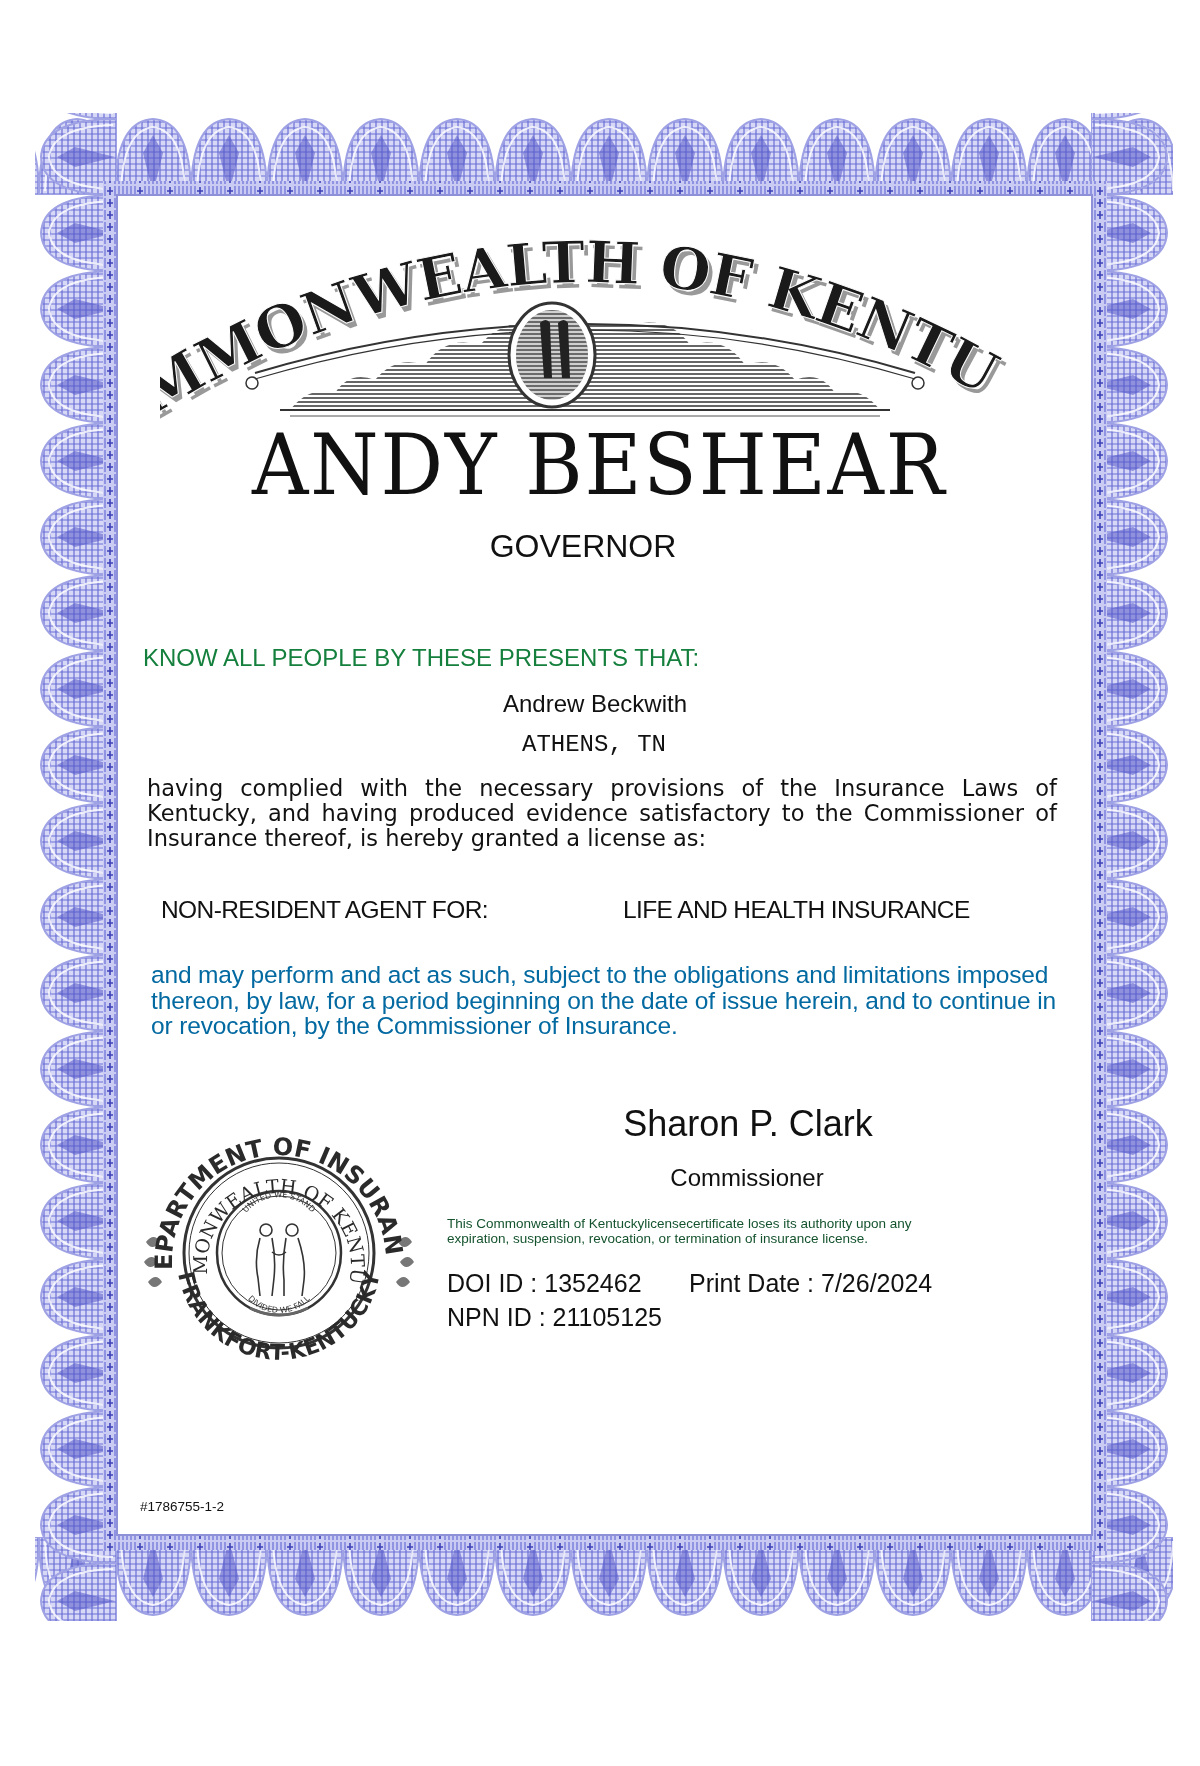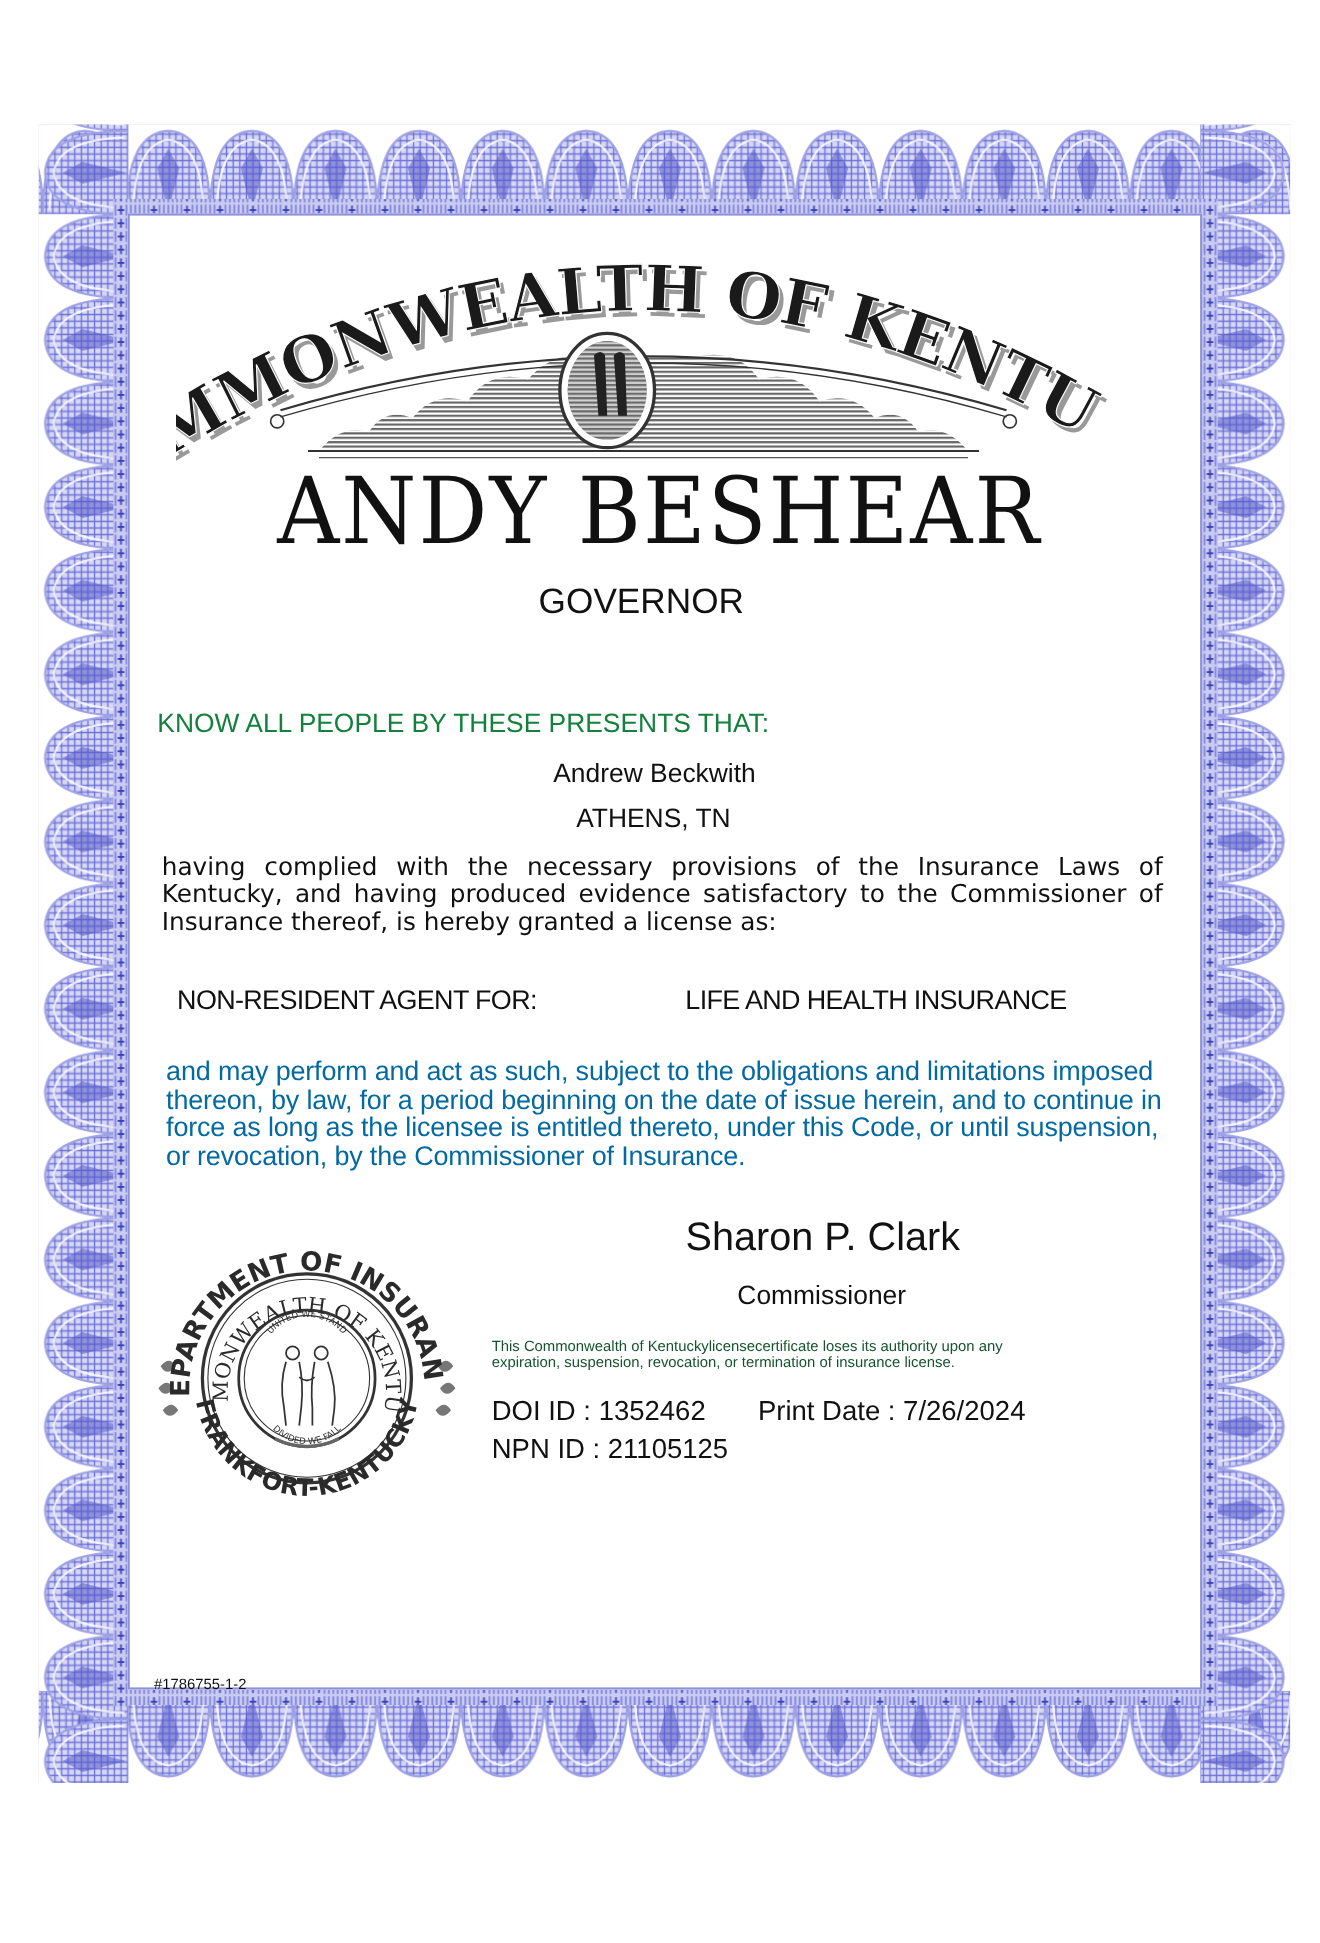--- a/index.html
+++ b/index.html
@@ -10,21 +10,21 @@
 
     .inner { position: absolute; left: 116px; top: 194px; width: 977px; height: 1342px; background: #ffffff; border: 2px solid #8e91d8; box-sizing: border-box; }
 
     .header-art { position: absolute; left: 160px; top: 205px; width: 850px; height: 225px; }
 
     .governor-name { position: absolute; left: 0; width: 1200px; top: 423px; text-align: center; font-family: "DejaVu Serif", serif; font-size: 84px; letter-spacing: 2px; color: #111; line-height: 1; transform: scaleX(0.93); transform-origin: 590px 0; }
     .governor-title { position: absolute; left: 0; width: 1166px; top: 530px; text-align: center; font-family: "Liberation Sans", sans-serif; font-size: 32px; color: #111; line-height: 1; }
 
     .know-all { position: absolute; left: 143px; top: 646px; font-family: "Liberation Sans", sans-serif; font-size: 24px; line-height: 1; color: #15803d; }
     .licensee-name { position: absolute; left: 0; width: 1190px; top: 692px; text-align: center; font-family: "Liberation Sans", sans-serif; font-size: 24px; line-height: 1; }
-    .licensee-city { position: absolute; left: 0; width: 1188px; top: 733px; text-align: center; font-family: Liberation Sans, sans-serif; font-size: 24px; line-height: 1; }
+    .licensee-city { position: absolute; left: 0; width: 1188px; top: 733px; text-align: center; font-family: Liberation Mono, monospace; font-size: 24px; line-height: 1; }
 
     .para1 { position: absolute; left: 147px; top: 776px; width: 910px; font-family: "DejaVu Sans", sans-serif; font-size: 22.5px; line-height: 25px; text-align: justify; text-align-last: left; color: #111; }
 
     .license-line { position: absolute; top: 898px; font-family: "Liberation Sans", sans-serif; font-size: 24.5px; line-height: 1; letter-spacing: -0.6px; color: #111; }
     .license-type { left: 161px; }
     .license-class { left: 623px; }
 
     .para2 { position: absolute; left: 151px; top: 962px; width: 975px; font-family: "Liberation Sans", sans-serif; font-size: 24.5px; line-height: 25.5px; color: #0369a1; white-space: nowrap; }
     .para2 div { letter-spacing: -0.15px; }
 
@@ -33,21 +33,21 @@
     .signer-name { position: absolute; left: 0; width: 1496px; top: 1106px; text-align: center; font-family: "Liberation Sans", sans-serif; font-size: 36px; line-height: 1; color: #111; }
     .signer-title { position: absolute; left: 0; width: 1494px; top: 1166px; text-align: center; font-family: "Liberation Sans", sans-serif; font-size: 24px; line-height: 1; color: #111; }
 
     .disclaimer { position: absolute; left: 447px; top: 1216px; width: 600px; font-family: "Liberation Sans", sans-serif; font-size: 13.5px; line-height: 15px; color: #14532d; }
 
     .ids { position: absolute; left: 447px; font-family: "Liberation Sans", sans-serif; font-size: 25px; line-height: 1; color: #111; }
     .ids-row1 { top: 1271px; }
     .ids-row2 { top: 1305px; }
     .print-date { position: absolute; left: 689px; top: 1271px; font-family: "Liberation Sans", sans-serif; font-size: 25px; line-height: 1; color: #111; }
 
-    .cert-number { position: absolute; left: 140px; top: 1500px; font-family: "Liberation Sans", sans-serif; font-size: 13.5px; line-height: 1; color: #111; margin-top: 24px; }
+    .cert-number { position: absolute; left: 140px; top: 1500px; font-family: "Liberation Sans", sans-serif; font-size: 13.5px; line-height: 1; color: #111; }
   </style>
 </head>
 <body>
 
 <div class="border-frame">
   <svg width="1138" height="1508" viewBox="0 0 1138 1508" xmlns="http://www.w3.org/2000/svg">
     <defs>
       <pattern id="mesh" width="6" height="6" patternUnits="userSpaceOnUse">
         <rect width="6" height="6" fill="#d7d8f6"></rect>
         <path d="M0 3 H6 M3 0 V6" stroke="#6a6ed6" stroke-width="1.2"></path>
@@ -135,21 +135,20 @@
 <div class="licensee-city">ATHENS, TN</div>
 
 <div class="para1">having complied with the necessary provisions of the Insurance Laws of Kentucky, and having produced evidence satisfactory to the Commissioner of Insurance thereof, is hereby granted a license as:</div>
 
 <div class="license-line license-type">NON-RESIDENT AGENT FOR:</div>
 <div class="license-line license-class">LIFE AND HEALTH INSURANCE</div>
 
 <div class="para2">
   <div>and may perform and act as such, subject to the obligations and limitations imposed</div>
   <div>thereon, by law, for a period beginning on the date of issue herein, and to continue in</div>
-  <div>force as long as the licensee is entitled thereto, under this Code, or until suspension,</div>
   <div>or revocation, by the Commissioner of Insurance.</div>
 </div>
 
 <div class="dept-seal">
   <svg width="282" height="282" viewBox="0 0 282 282" xmlns="http://www.w3.org/2000/svg">
     <defs>
       <path id="outerTop" d="M34 150 A107 107 0 0 1 248 150"></path>
       <path id="outerBot" d="M40 160 A102 102 0 0 0 242 160"></path>
       <path id="innerRing" d="M70 165 A72 72 0 1 1 212 165"></path>
       <path id="mottoTop" d="M100 118 A42 42 0 0 1 182 118"></path>

